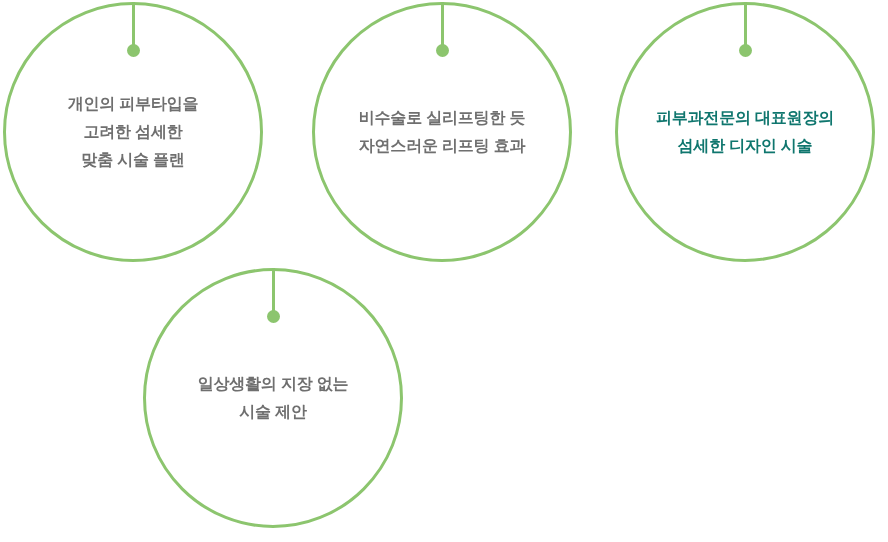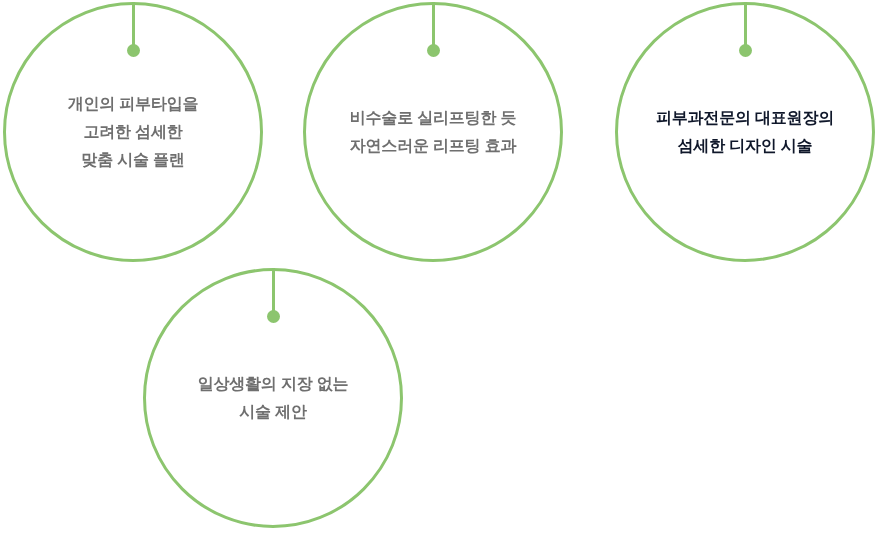--- a/index.html
+++ b/index.html
@@ -70,21 +70,21 @@
     font-size: 16px;
     font-weight: bold;
     line-height: 28px;
     letter-spacing: -0.2px;
     white-space: pre-line;
     padding: 0 14px;
     box-sizing: border-box;
   }
   
   #bubble-0 { left: 3px;   top: 2px; }
-  #bubble-1 { left: 303px; top: 2px; }
+  #bubble-1 { left: 312px; top: 2px; }
   #bubble-2 { left: 615px; top: 2px; }
   
   #bubble-3 { left: 143px; top: 268px; }
   #bubble-4 { left: 467px; top: 268px; }
 </style>
 </head>
 <body>
 
 <div id="stage" style="background: rgb(255, 255, 255);">
 
@@ -102,21 +102,21 @@
     <div class="bubble-stem" style="background: rgb(140, 197, 110);"></div>
     <div class="bubble-dot" style="background: rgb(140, 197, 110);"></div>
     <div class="bubble-label" style="color: rgb(111, 111, 111);">비수술로 실리프팅한 듯
 자연스러운 리프팅 효과</div>
   </div>
 
   <div class="bubble" id="bubble-2">
     <div class="bubble-ring" style="border-color: rgb(140, 197, 110);"></div>
     <div class="bubble-stem" style="background: rgb(140, 197, 110);"></div>
     <div class="bubble-dot" style="background: rgb(140, 197, 110);"></div>
-    <div class="bubble-label" style="color: #0f172a;">피부과전문의 대표원장의
+    <div class="bubble-label" style="color: #0f766e;">피부과전문의 대표원장의
 섬세한 디자인 시술</div>
   </div>
 
   <div class="bubble" id="bubble-3">
     <div class="bubble-ring" style="border-color: rgb(140, 197, 110);"></div>
     <div class="bubble-stem" style="background: rgb(140, 197, 110);"></div>
     <div class="bubble-dot" style="background: rgb(140, 197, 110);"></div>
     <div class="bubble-label" style="color: rgb(111, 111, 111);">일상생활의 지장 없는
 시술 제안</div>
   </div>

